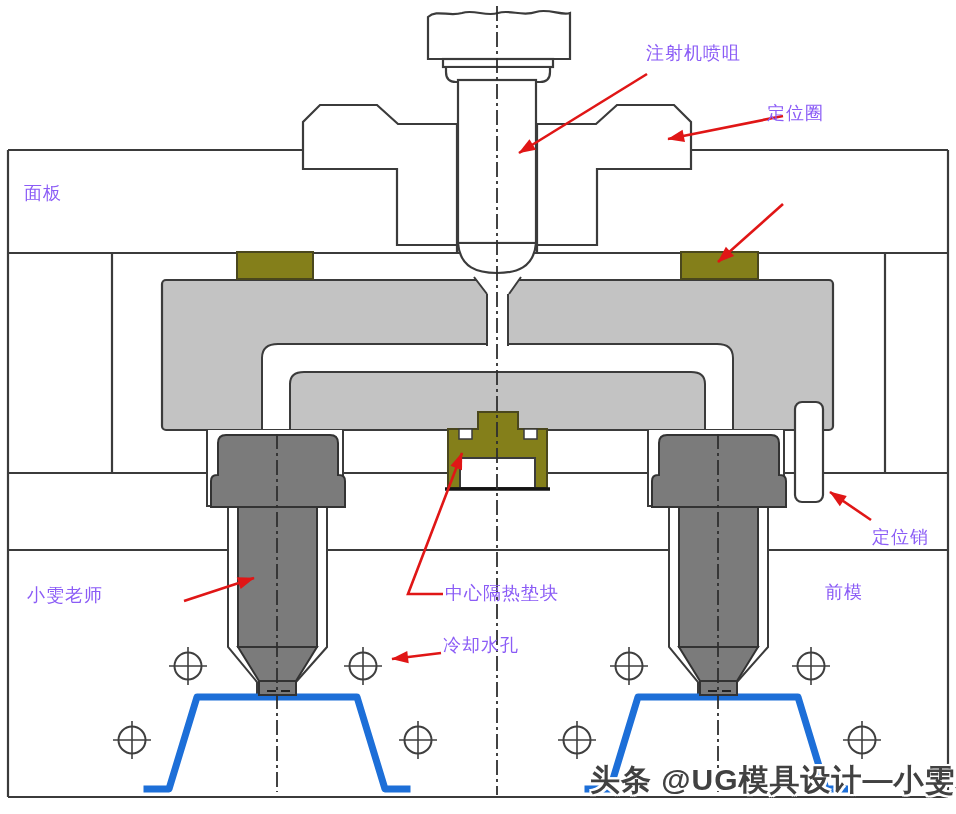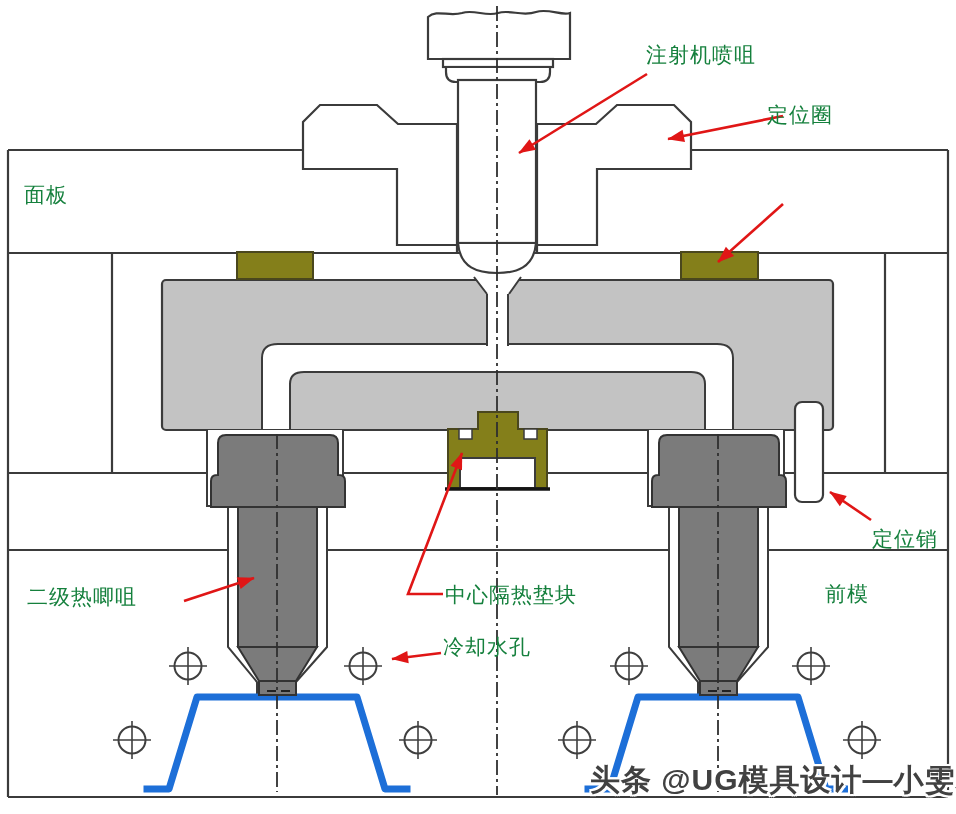--- a/index.html
+++ b/index.html
@@ -2,22 +2,22 @@
 <html><head>
 <meta charset="utf-8">
 <style>
   html,body{margin:0;padding:0;background:#fff;}
   #stage{
     position:relative;width:956px;height:814px;background:#fff;overflow:hidden;
     font-family:"Liberation Sans","DejaVu Sans",sans-serif;
   }
   #drawing{position:absolute;left:0;top:0;}
   .lbl{
-    position:absolute;white-space:nowrap;color:#15803d;
-    font-size:21px;line-height:1.15;letter-spacing:1px;text-align:center;
+    position:absolute;white-space:nowrap;color:#8b5cf6;
+    font-size:18px;line-height:1.15;letter-spacing:1px;text-align:center;
   }
   .lbl.boxed{background:#ffffff;padding:1px 5px;}
   .watermark{
     position:absolute;white-space:nowrap;font-size:30px;font-weight:bold;color:#414141;
     letter-spacing:1px;
     text-shadow:-2px -2px 0 #fff,2px -2px 0 #fff,-2px 2px 0 #fff,2px 2px 0 #fff,
                 0 -2px 0 #fff,0 2px 0 #fff,-2px 0 0 #fff,2px 0 0 #fff;
   }
 </style>
 </head>
@@ -160,19 +160,19 @@
       <path d="M184,601 L254,578" marker-end="url(#ah)"></path>
       <path d="M443,594 H408 L462,453" marker-end="url(#ah)"></path>
       <path d="M441,653 L392,659" marker-end="url(#ah)"></path>
     </g>
   </svg>
 
   <div class="lbl" style="left:24px;top:183px">面板</div>
   <div class="lbl" style="left:646px;top:43px">注射机喷咀</div>
   <div class="lbl" style="left:767px;top:103px">定位圈</div>
   <div class="lbl" style="left:872px;top:527px">定位销</div>
-  <div class="lbl" style="left:27px;top:585px">二级热唧咀</div>
+  <div class="lbl" style="left:27px;top:585px">小雯老师</div>
   <div class="lbl" style="left:443px;top:635px">冷却水孔</div>
   <div class="lbl" style="left:445px;top:583px">中心隔热垫块</div>
   <div class="lbl" style="left:825px;top:582px">前模</div>
 
   <div class="watermark" style="left:590px;top:760px">头条 @UG模具设计—小雯老师</div>
 </div>
 
 </body></html>

